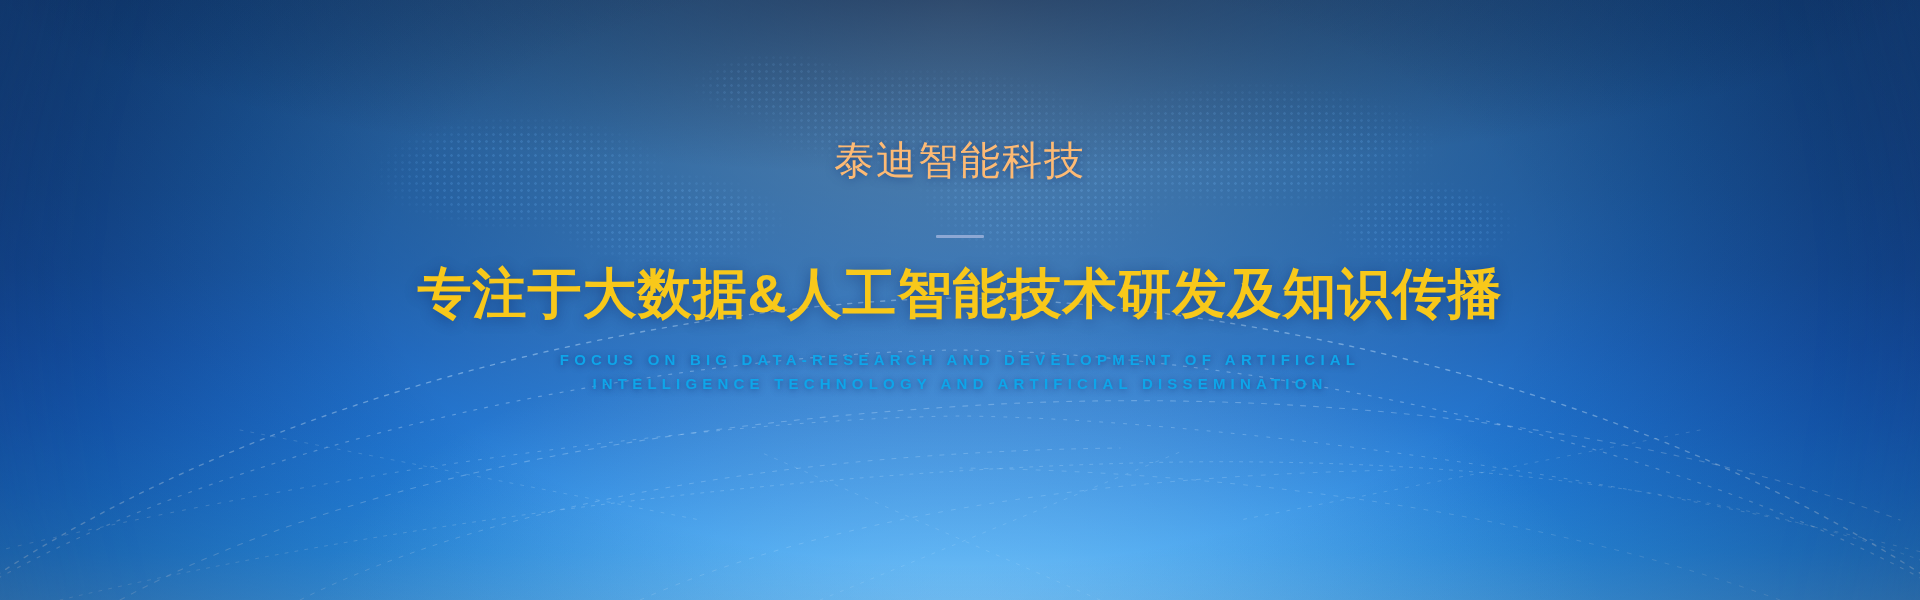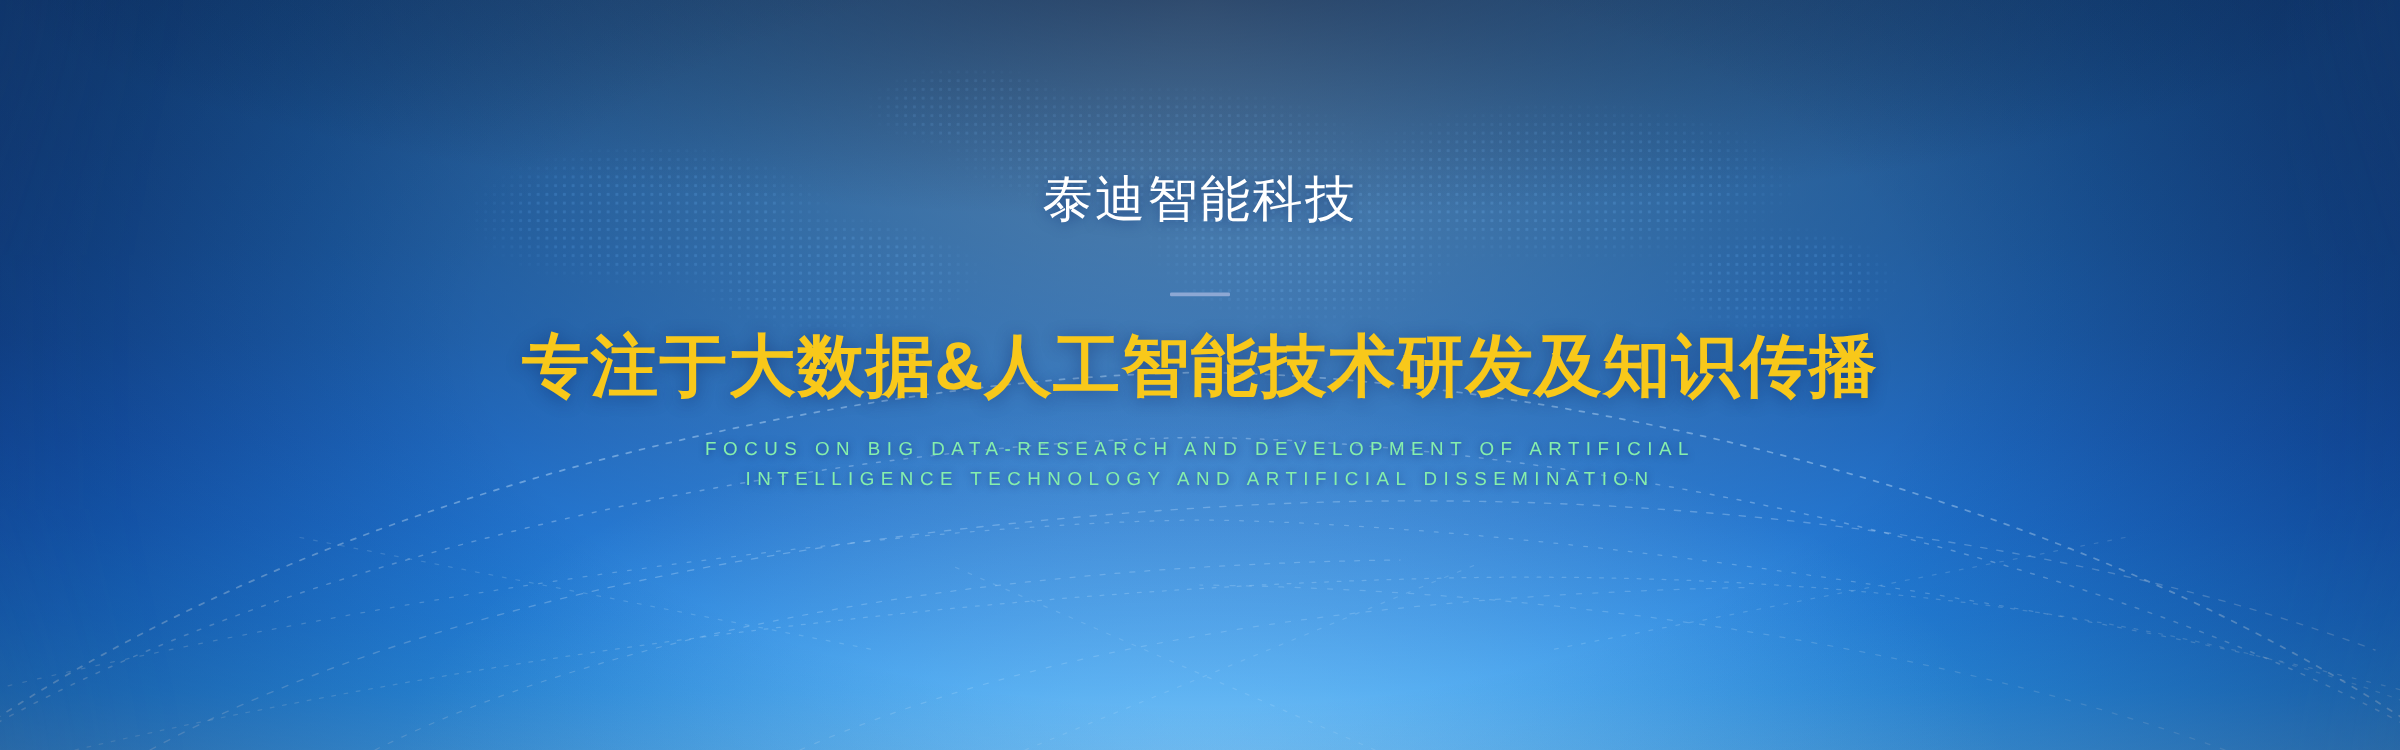--- a/index.html
+++ b/index.html
@@ -122,21 +122,21 @@
   .content {
     position:absolute;
     left:0; right:0; top:0;
     text-align:center;
     z-index:20;
   }
   .brand-title {
     margin-top:140px;
     font-size:40px;
     line-height:1;
-    color:#ffffff;
+    color:#fdba74;
     letter-spacing:2px;
     font-weight:400;
     text-shadow:0 1px 10px rgba(10,40,110,.55);
   }
   .divider-wrap { margin-top:44px; height:3px; }
   .divider {
     display:inline-block;
     width:48px; height:3px;
     background:#8da8d4;
     border-radius:1px;
@@ -147,22 +147,22 @@
     line-height:1.05;
     font-weight:700;
     color:#f8c81a;
     letter-spacing:1px;
     text-shadow:0 2px 14px rgba(8,30,90,.45);
   }
   .sub-en {
     margin-top:26px;
     font-size:15px;
     line-height:24px;
-    font-weight:400;
-    color:#86efac;
+    font-weight:700;
+    color:#0ea5e9;
     letter-spacing:5.2px;
     text-shadow:0 1px 6px rgba(8,30,90,.5);
   }
   .sub-en .en-line { display:block; }
 </style>
 </head>
 <body>
 
 <div class="banner">
 

